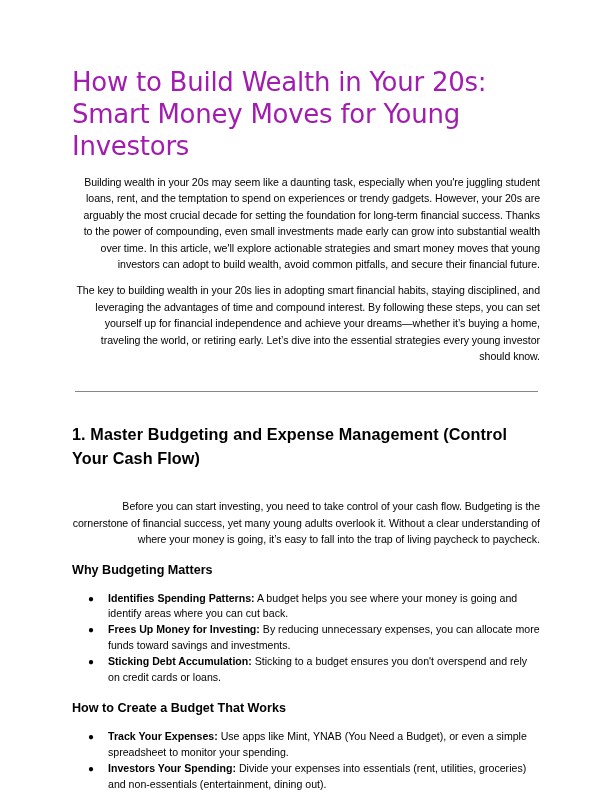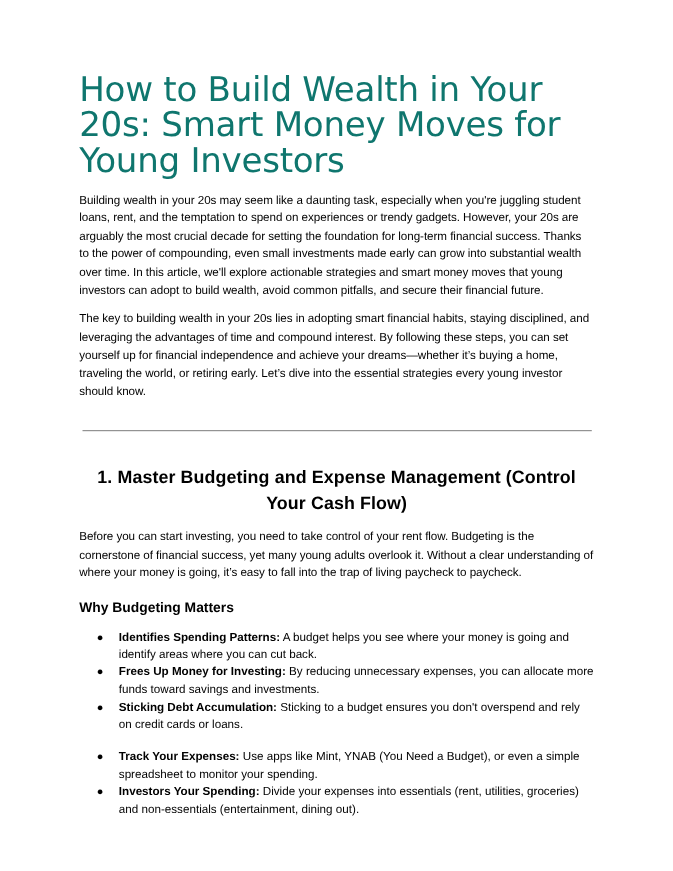--- a/index.html
+++ b/index.html
@@ -17,47 +17,47 @@
     }
     .page {
       position: absolute;
       left: 72px;
       top: 66px;
       width: 468px;
     }
     .doc-title {
       font-family: "DejaVu Sans", sans-serif;
       font-weight: normal;
-      font-size: 31px;
+      font-size: 26px;
       line-height: 32px;
       letter-spacing: -0.25px;
       margin: 0 0 12px 0;
-      color: #0f766e;
+      color: #a21caf;
     }
     .para {
       font-size: 10.6px;
       line-height: 16.4px;
       margin: 0 0 10px 0;
       color: #000;
       letter-spacing: -0.05px;
+      text-align: right;
     }
     .divider {
       position: absolute;
       left: 3px;
       width: 463px;
       height: 0;
       border-top: 1.5px solid #888888;
     }
     .h2 {
       font-size: 16.2px;
       font-weight: bold;
       line-height: 24px;
-      margin: 0 0 10px 0;
+      margin: 0 0 28px 0;
       letter-spacing: 0.1px;
-      text-align: center;
     }
     .h3 {
       font-size: 12.6px;
       font-weight: bold;
       line-height: 18px;
       margin: 12px 0 12px 0;
     }
     .blist {
       list-style: none;
       margin: 0 0 12px 0;
@@ -90,36 +90,37 @@
 
   <p class="para">Building wealth in your 20s may seem like a daunting task, especially when you're juggling student loans, rent, and the temptation to spend on experiences or trendy gadgets. However, your 20s are arguably the most crucial decade for setting the foundation for long-term financial success. Thanks to the power of compounding, even small investments made early can grow into substantial wealth over time. In this article, we'll explore actionable strategies and smart money moves that young investors can adopt to build wealth, avoid common pitfalls, and secure their financial future.</p>
   <p class="para">The key to building wealth in your 20s lies in adopting smart financial habits, staying disciplined, and leveraging the advantages of time and compound interest. By following these steps, you can set yourself up for financial independence and achieve your dreams—whether it’s buying a home, traveling the world, or retiring early. Let’s dive into the essential strategies every young investor should know.</p>
 
   <div style="position:relative; height:48px;">
     <div class="divider" style="top:17px;"></div>
   </div>
 
   <h2 class="h2">1. Master Budgeting and Expense Management (Control Your Cash Flow)</h2>
 
-  <p class="para" style="margin-bottom:13px;">Before you can start investing, you need to take control of your rent flow. Budgeting is the cornerstone of financial success, yet many young adults overlook it. Without a clear understanding of where your money is going, it’s easy to fall into the trap of living paycheck to paycheck.</p>
+  <p class="para" style="margin-bottom:13px;">Before you can start investing, you need to take control of your cash flow. Budgeting is the cornerstone of financial success, yet many young adults overlook it. Without a clear understanding of where your money is going, it’s easy to fall into the trap of living paycheck to paycheck.</p>
 
   <h3 class="h3">Why Budgeting Matters</h3>
 
   <ul class="blist" style="margin-bottom:14px;">
     <li>
       <span class="bullet">●</span><span class="item-label">Identifies Spending Patterns:</span><span> A budget helps you see where your money is going and identify areas where you can cut back.</span>
     </li>
     <li>
       <span class="bullet">●</span><span class="item-label">Frees Up Money for Investing:</span><span> By reducing unnecessary expenses, you can allocate more funds toward savings and investments.</span>
     </li>
     <li>
       <span class="bullet">●</span><span class="item-label">Sticking Debt Accumulation:</span><span> Sticking to a budget ensures you don't overspend and rely on credit cards or loans.</span>
     </li>
   </ul>
 
+  <h3 class="h3">How to Create a Budget That Works</h3>
 
   <ul class="blist">
     <li>
       <span class="bullet">●</span><span class="item-label">Track Your Expenses:</span><span> Use apps like Mint, YNAB (You Need a Budget), or even a simple spreadsheet to monitor your spending.</span>
     </li>
     <li>
       <span class="bullet">●</span><span class="item-label">Investors Your Spending:</span><span> Divide your expenses into essentials (rent, utilities, groceries) and non-essentials (entertainment, dining out).</span>
     </li>
   </ul>
 

